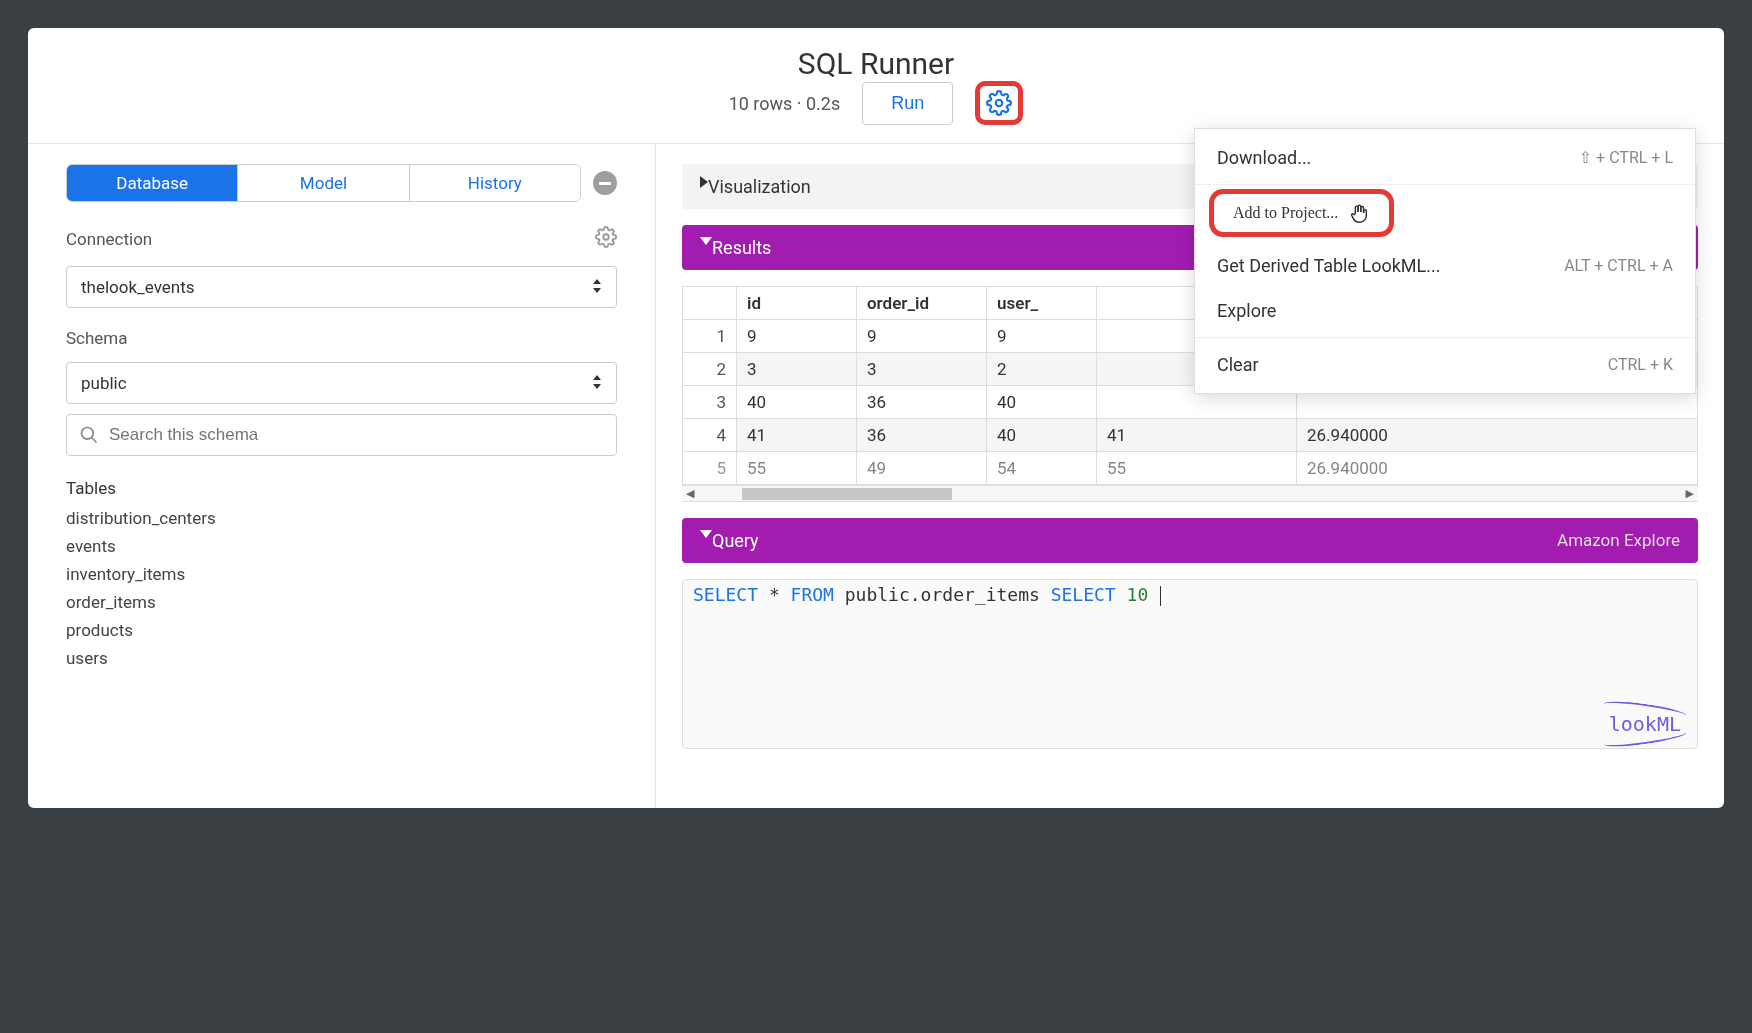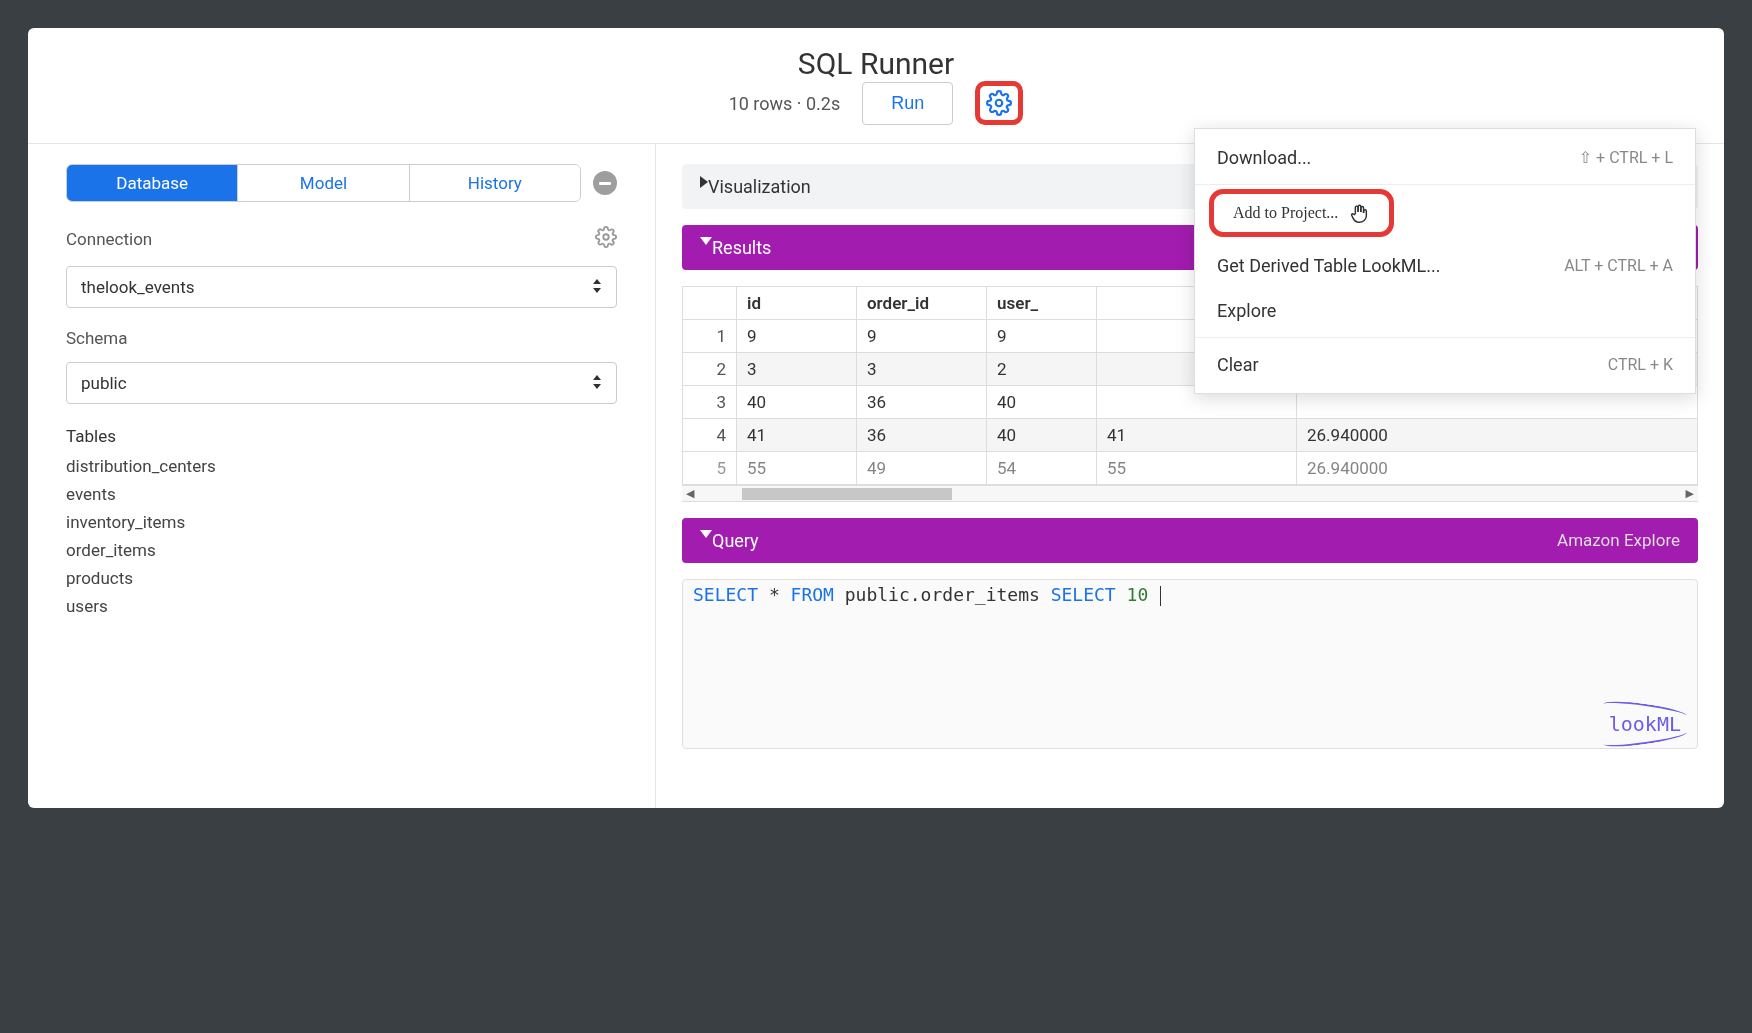--- a/index.html
+++ b/index.html
@@ -360,20 +360,27 @@
       <div class="section-label-row" style="margin-top:20px">
         <div class="section-label">Schema</div>
       </div>
       <div class="select-box">
         <span class="select-value">public</span>
         <span class="sort-icon">
           <svg width="10" height="14" viewBox="0 0 10 14">
               <path d="M5 0 L9 5 H1 Z M5 14 L1 9 H9 Z" fill="#333"></path>
             </svg>
         </span>
+      </div>
+      <div class="search-box">
+        <svg width="20" height="20" viewBox="0 0 24 24" fill="none" stroke="#888" stroke-width="2">
+            <circle cx="10" cy="10" r="7"></circle>
+            <line x1="21" y1="21" x2="15" y2="15"></line>
+          </svg>
+        <input class="search-input" placeholder="Search this schema" style="">
       </div>
 
       <div class="section-label-row" style="margin-top:22px">
         <div class="section-label" style="color:#333">Tables</div>
       </div>
       <div class="table-list">
         <div class="table-list-item">distribution_centers</div>
         <div class="table-list-item">events</div>
         <div class="table-list-item">inventory_items</div>
         <div class="table-list-item">order_items</div>

